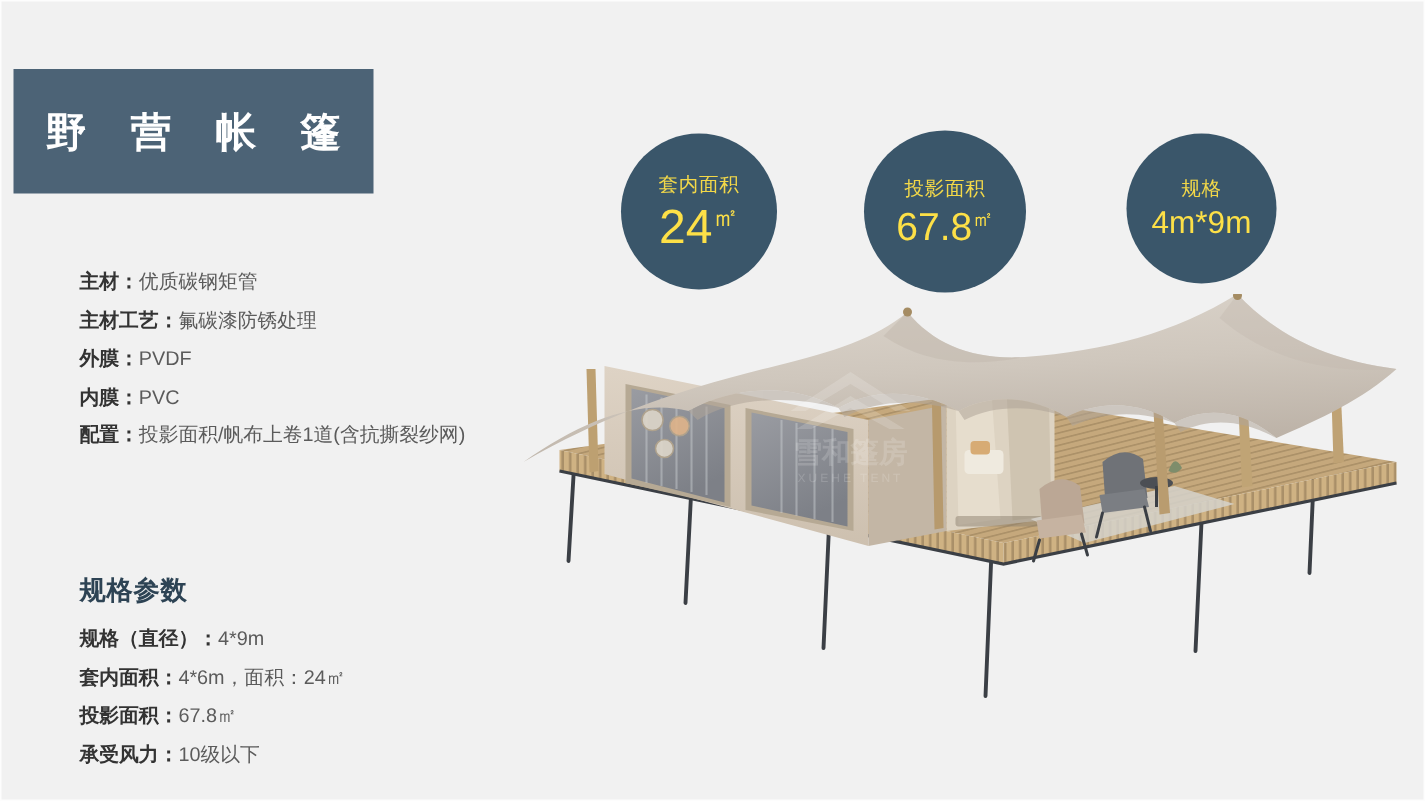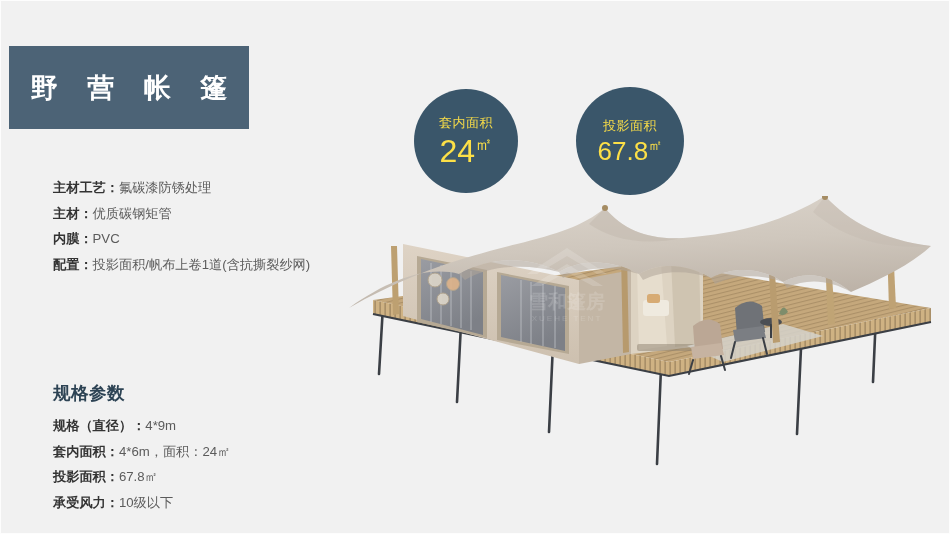--- a/index.html
+++ b/index.html
@@ -113,24 +113,27 @@
 
 <div id="page">
 
   <div id="title-banner">
     <span class="title-text">野 营 帐 篷</span>
   </div>
 
   <div class="spec-section" id="product-section">
 
     <div class="spec-row">
+      <span class="k">主材：</span><span class="v">优质碳钢矩管</span>
+    </div>
+    <div class="spec-row">
       <span class="k">主材工艺：</span><span class="v">氟碳漆防锈处理</span>
     </div>
     <div class="spec-row">
-      <span class="k">主材：</span><span class="v">优质碳钢矩管</span>
+      <span class="k">外膜：</span><span class="v">PVDF</span>
     </div>
     <div class="spec-row">
       <span class="k">内膜：</span><span class="v">PVC</span>
     </div>
     <div class="spec-row">
       <span class="k">配置：</span><span class="v">投影面积/帆布上卷1道(含抗撕裂纱网)</span>
     </div>
   </div>
 
   <div class="spec-section" id="spec-section">
@@ -153,20 +156,24 @@
   <div class="badge" id="badge-indoor-area">
     <span class="badge-label">套内面积</span>
     <span class="badge-value"><span>24</span><span class="sup">㎡</span></span>
   </div>
 
   <div class="badge" id="badge-projection-area">
     <span class="badge-label">投影面积</span>
     <span class="badge-value"><span>67.8</span><span class="sup">㎡</span></span>
   </div>
 
+  <div class="badge" id="badge-size">
+    <span class="badge-label">规格</span>
+    <span class="badge-value"><span>4m*9m</span><span class="sup"></span></span>
+  </div>
 
   <div id="tent-illustration">
     <svg viewBox="0 0 620 339" xmlns="http://www.w3.org/2000/svg">
       <defs>
         <linearGradient id="canopyGrad" x1="0" y1="0" x2="0.3" y2="1">
           <stop offset="0%" stop-color="#ddd6cd"></stop>
           <stop offset="55%" stop-color="#cfc7bd"></stop>
           <stop offset="100%" stop-color="#bdb3a8"></stop>
         </linearGradient>
         <linearGradient id="deckTop" x1="0" y1="0" x2="1" y2="0.3">

